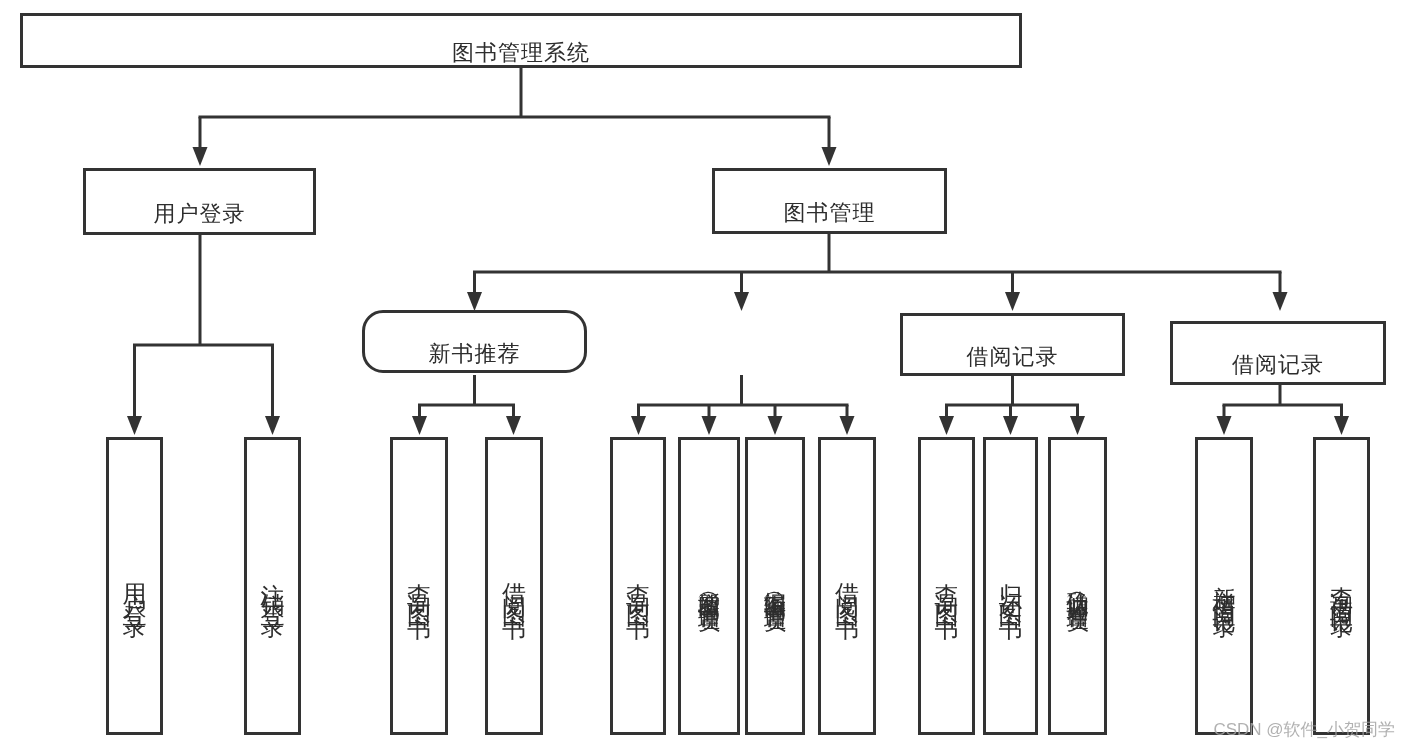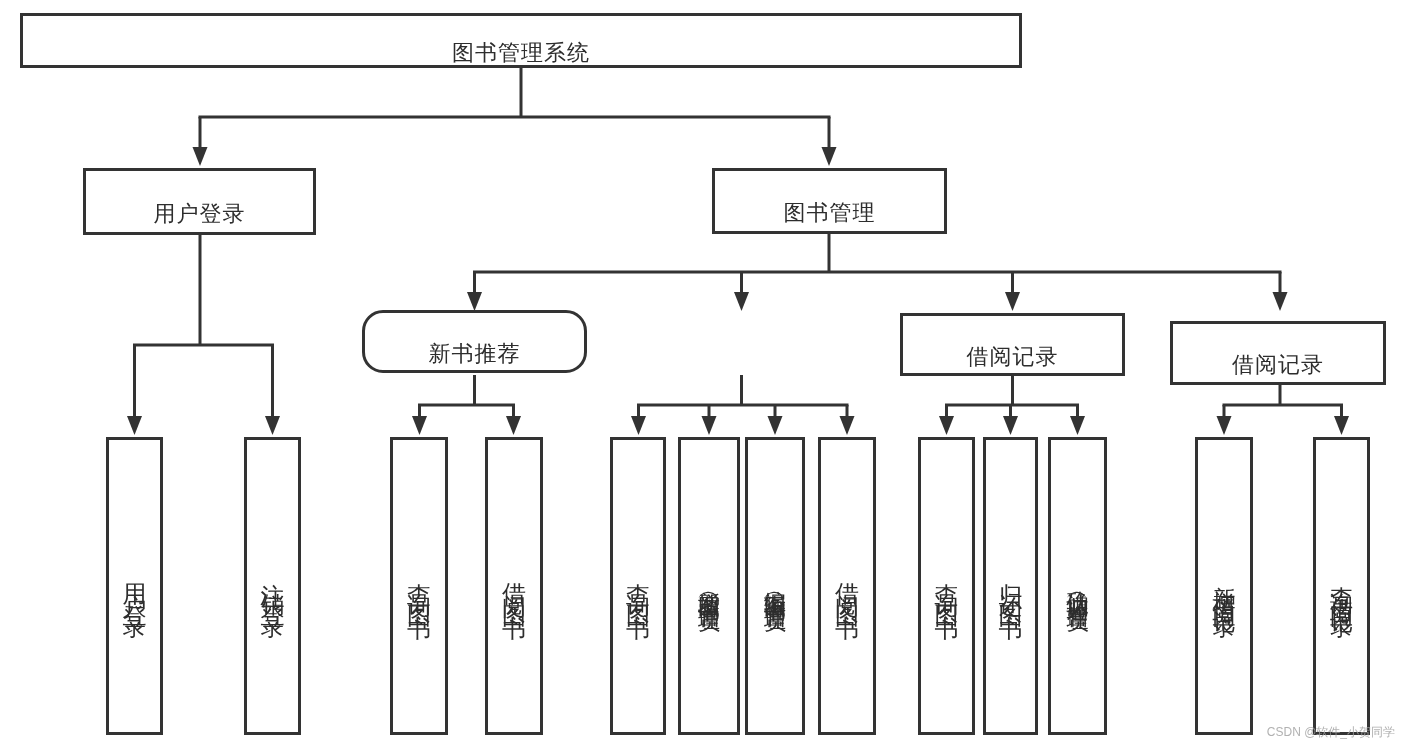--- a/index.html
+++ b/index.html
@@ -46,21 +46,21 @@
   .l-bb-edit    { left:745px;  width:60px; }
   .l-bb-borrow  { left:818px;  width:58px; }
   .l-cb-query   { left:918px;  width:57px; }
   .l-cb-return  { left:983px;  width:55px; }
   .l-cb-confirm { left:1048px; width:59px; }
   .l-br-add     { left:1195px; width:58px; }
   .l-br-query   { left:1313px; width:57px; }
   .watermark {
     position:absolute;
     right:10px; bottom:6px;
-    font-size:12px;
+    font-size:17px;
     color:rgba(163,163,163,0.85);
     white-space:nowrap;
     z-index:5;
     text-align:right;
   }
 </style>
 </head>
 <body>
 
 <div class="stage">

